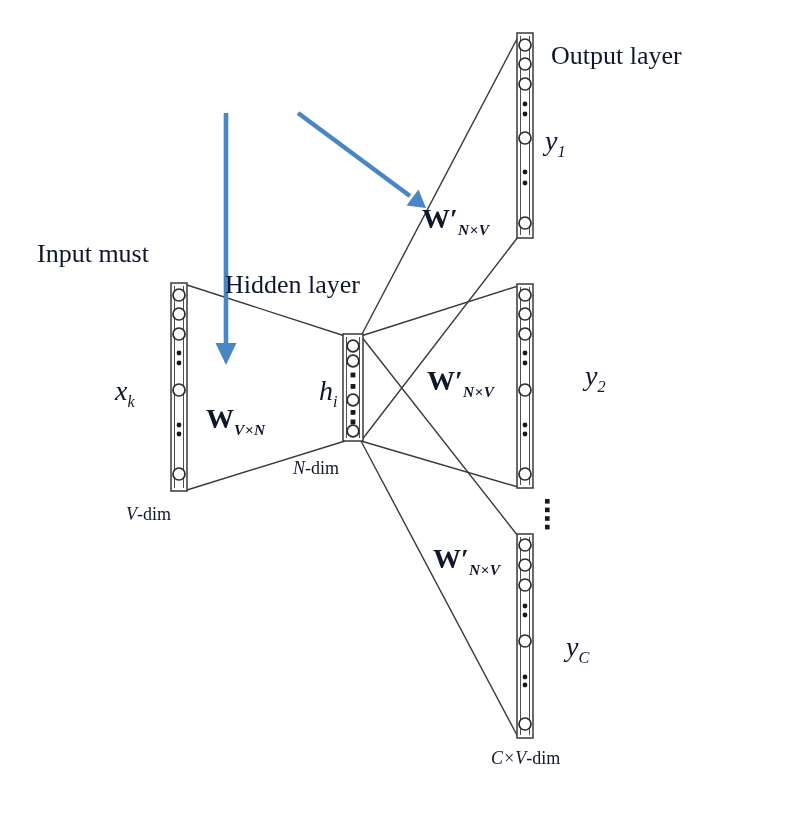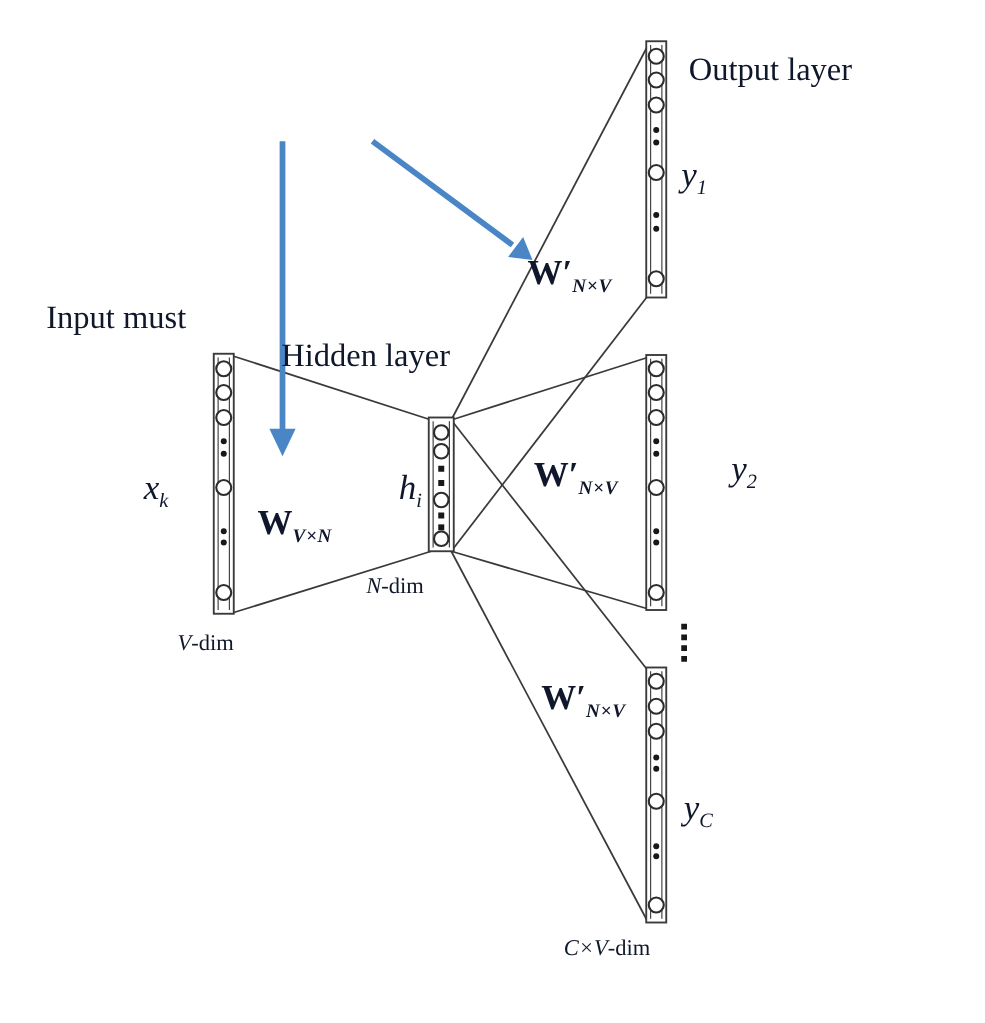--- a/index.html
+++ b/index.html
@@ -172,40 +172,40 @@
   </div>
   <div class="lbl math" style="left:319px; top:376px;">
     <span>h</span><sub>i</sub>
   </div>
   <div class="lbl math" style="left:545px; top:126px;">
     <span>y</span><sub>1</sub>
   </div>
   <div class="lbl math" style="left:545px; top:361px;margin-left:40px;">
     <span>y</span><sub>2</sub>
   </div>
-  <div class="lbl math" style="left:547px; top:632px;">
+  <div class="lbl math" style="left:566px; top:632px;">
     <span>y</span><sub>C</sub>
   </div>
 
   <div class="lbl wlab" style="left:206px; top:368px;margin-top:36px;">
     <span>W</span><sub>V×N</sub>
   </div>
   <div class="lbl wlab" style="left:422px; top:204px;">
     <span>W′</span><sub>N×V</sub>
   </div>
   <div class="lbl wlab" style="left:427px; top:366px;">
     <span>W′</span><sub>N×V</sub>
   </div>
   <div class="lbl wlab" style="left:433px; top:544px;">
     <span>W′</span><sub>N×V</sub>
   </div>
 
-  <div class="lbl dim" style="left:126px; top:505px;margin-left:16px;">
+  <div class="lbl dim" style="left:126px; top:505px;">
     <span class="it">V</span><span>-dim</span>
   </div>
   <div class="lbl dim" style="left:293px; top:459px;">
     <span class="it">N</span><span>-dim</span>
   </div>
-  <div class="lbl dim" style="left:451px; top:749px;font-family:Liberation Serif, serif;">
+  <div class="lbl dim" style="left:491px; top:749px;font-family:Liberation Serif, serif;">
     <span class="it">C×V</span><span>-dim</span>
   </div>
 
 </div>
 
 </body></html>

